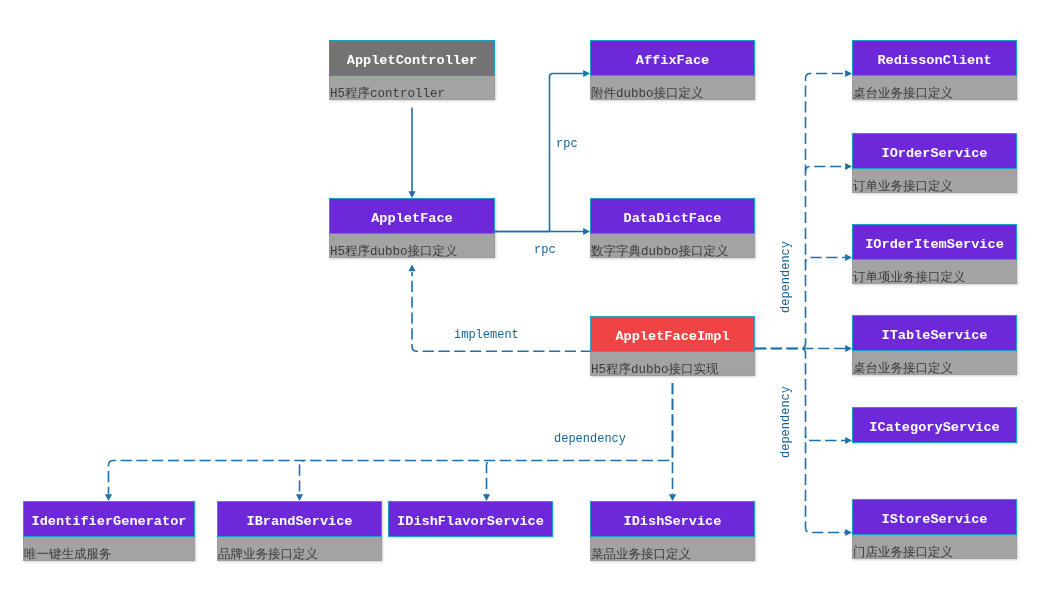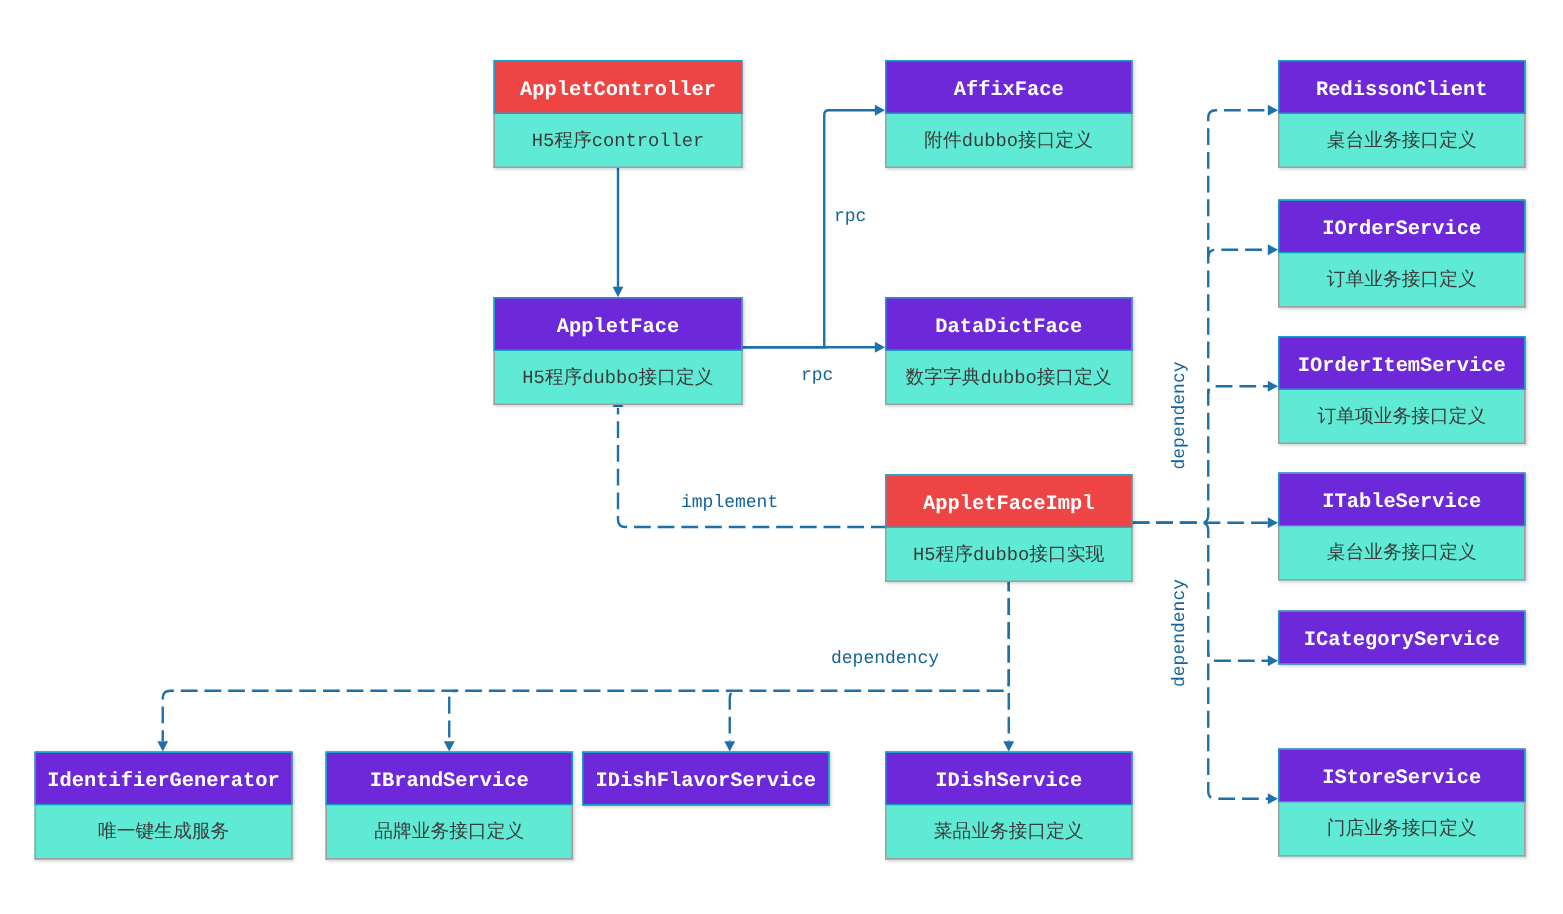--- a/index.html
+++ b/index.html
@@ -16,30 +16,29 @@
     height:36px;
     line-height:40px;
     letter-spacing:0;
     white-space:nowrap;
   }
   .node .bdy{
     box-sizing:border-box;
     font-family:"Liberation Mono",monospace;
     font-size:12.5px;
     color:#3c3c3c;
-    text-align:center;
-    height:36px;
+    height:24px;
     line-height:37px;
-    background:#5eead4;
+    background:#a3a3a3;
     border:1px solid #9e9e9e;
     border-top:none;
     white-space:nowrap;
   }
   .hdr.cyan{background:#6d28d9;border:1px solid #1b9fc8;}
-  .hdr.orange{background:#ef4444;border:1px solid #1b9fc8;}
+  .hdr.orange{background:#737373;border:1px solid #1b9fc8;}
   .hdr.purple{background:#ef4444;border:1px solid #2ba7cc;}
   svg#links{position:absolute;left:0;top:0;width:1042px;height:609px;}
   .elabel{
     position:absolute;
     font-family:"Liberation Mono",monospace;
     font-size:12px;
     color:#14639b;
     white-space:nowrap;
   }
   .elabel.vert{transform:translate(-50%,-50%) rotate(-90deg);transform-origin:50% 50%;}

